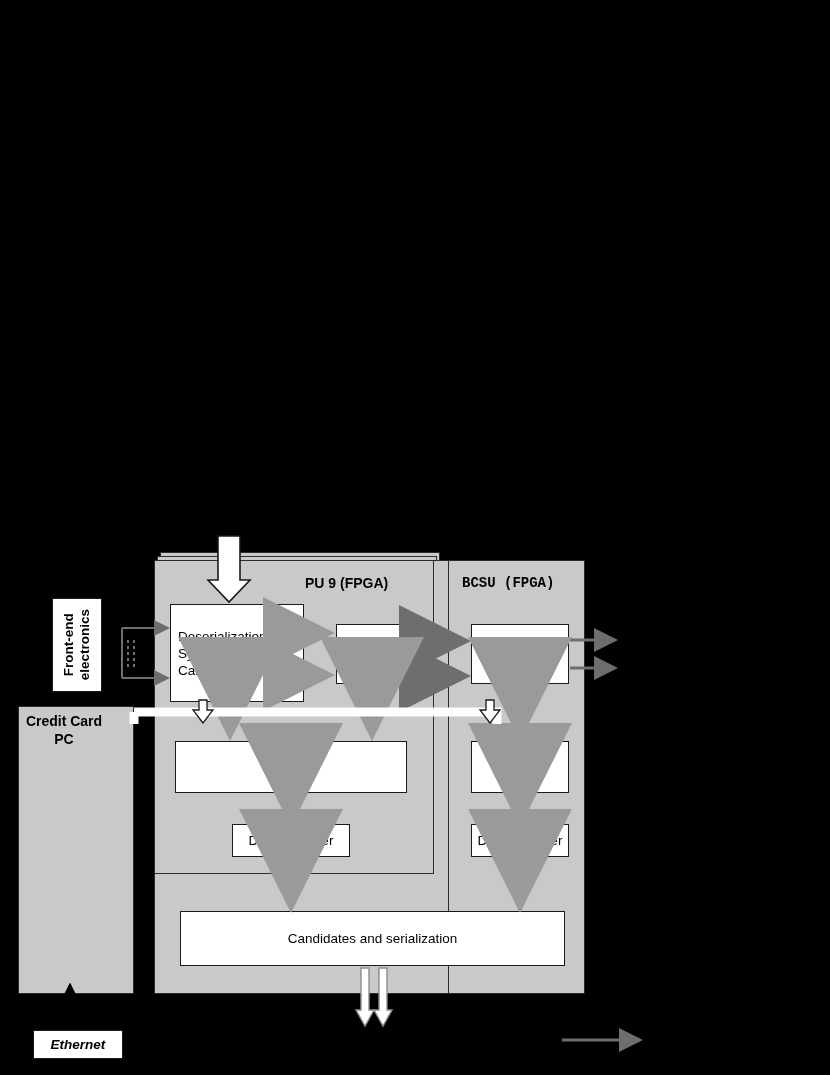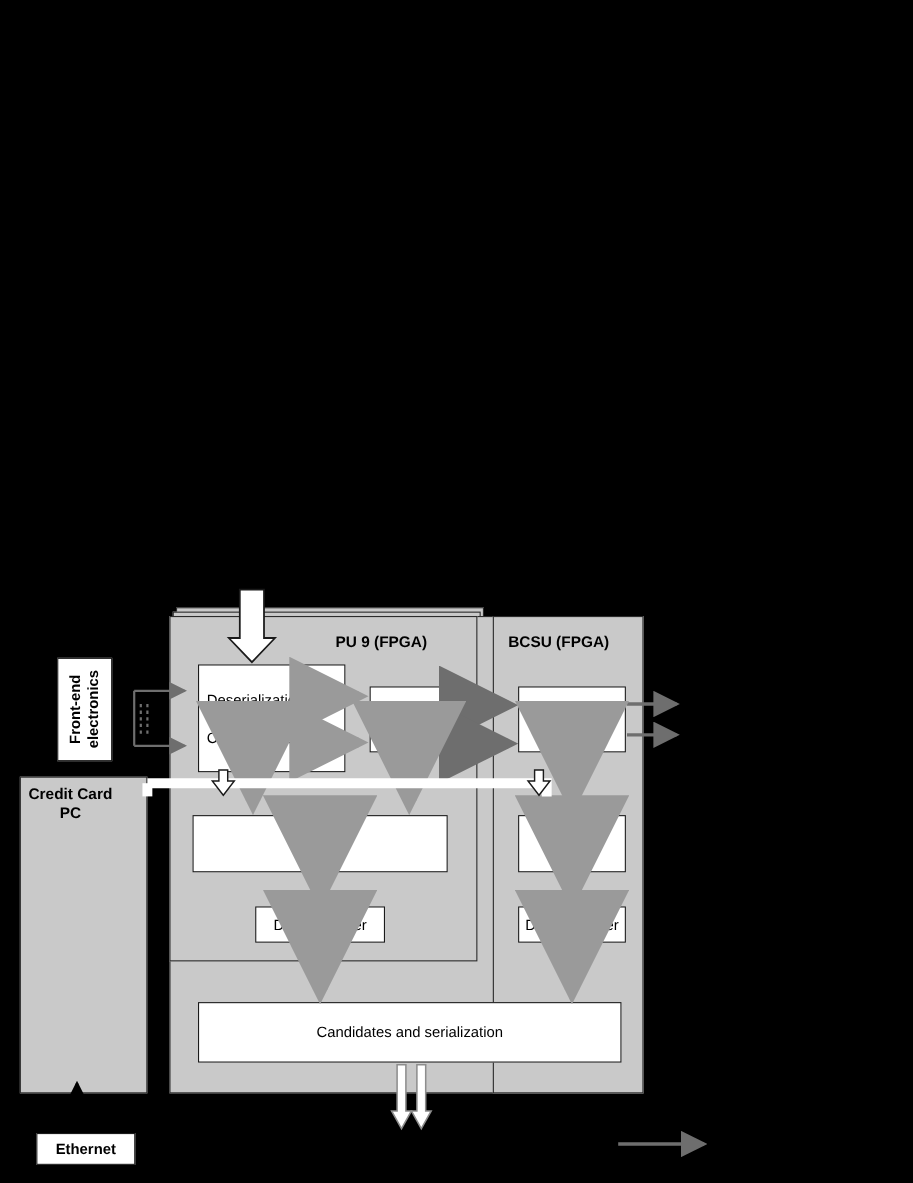--- a/index.html
+++ b/index.html
@@ -38,40 +38,40 @@
   <div class="abs panel-shadow" style="left:157px;top:556px;width:280px;height:318px;"></div>
   <div class="abs panel-shadow" style="left:154px;top:560px;width:280px;height:314px;"></div>
 
   <div class="abs panel" style="left:154px;top:560px;width:431px;height:434px;"></div>
 
   <div class="abs panel" style="left:154px;top:560px;width:280px;height:314px;"></div>
 
   <div class="abs panel" style="left:448px;top:560px;width:137px;height:434px;"></div>
 
   <div class="panel-title" style="left:305px;top:575px;">PU 9 (FPGA)</div>
-  <div class="panel-title" style="left:462px;top:575px;">BCSU (FPGA)</div>
+  <div class="panel-title" style="left:462px;top:575px;font-family:Liberation Mono, monospace;">BCSU (FPGA)</div>
 
   <div class="abs wbox" style="left:52px;top:598px;width:50px;height:94px;">
     <div class="vert">
       <span>Front-end</span><br>
       <span>electronics</span>
     </div>
   </div>
 
   <div class="abs panel" style="left:18px;top:706px;width:116px;height:288px;"></div>
   <div class="abs" style="left:20px;top:712px;width:88px;text-align:center;font-size:14px;font-weight:bold;color:#000;line-height:18px;">
     <span>Credit Card</span><br>
     <span>PC</span>
   </div>
 
-  <div class="abs wbox" style="left:33px;top:1030px;width:90px;height:29px;">
+  <div class="abs wbox" style="left:33px;top:1030px;width:90px;height:29px;font-style:italic;">
     <div class="label txt-b">Ethernet</div>
   </div>
 
-  <div class="abs wbox left" style="left:180px;top:604px;width:134px;height:98px;align-items:center;">
+  <div class="abs wbox left" style="left:170px;top:604px;width:134px;height:98px;align-items:center;">
     <div class="label" style="text-align:left;">
       <span>Deserialization</span><br>
       <span>Synchronization</span><br>
       <span>Candidates search</span>
     </div>
   </div>
 
   <div class="abs wbox" style="left:336px;top:624px;width:72px;height:60px;">
     <div class="label" style="font-style:italic;font-size:16px;">
       <span>p</span><sub style="font-size:10px;font-style:italic;">T</sub>

